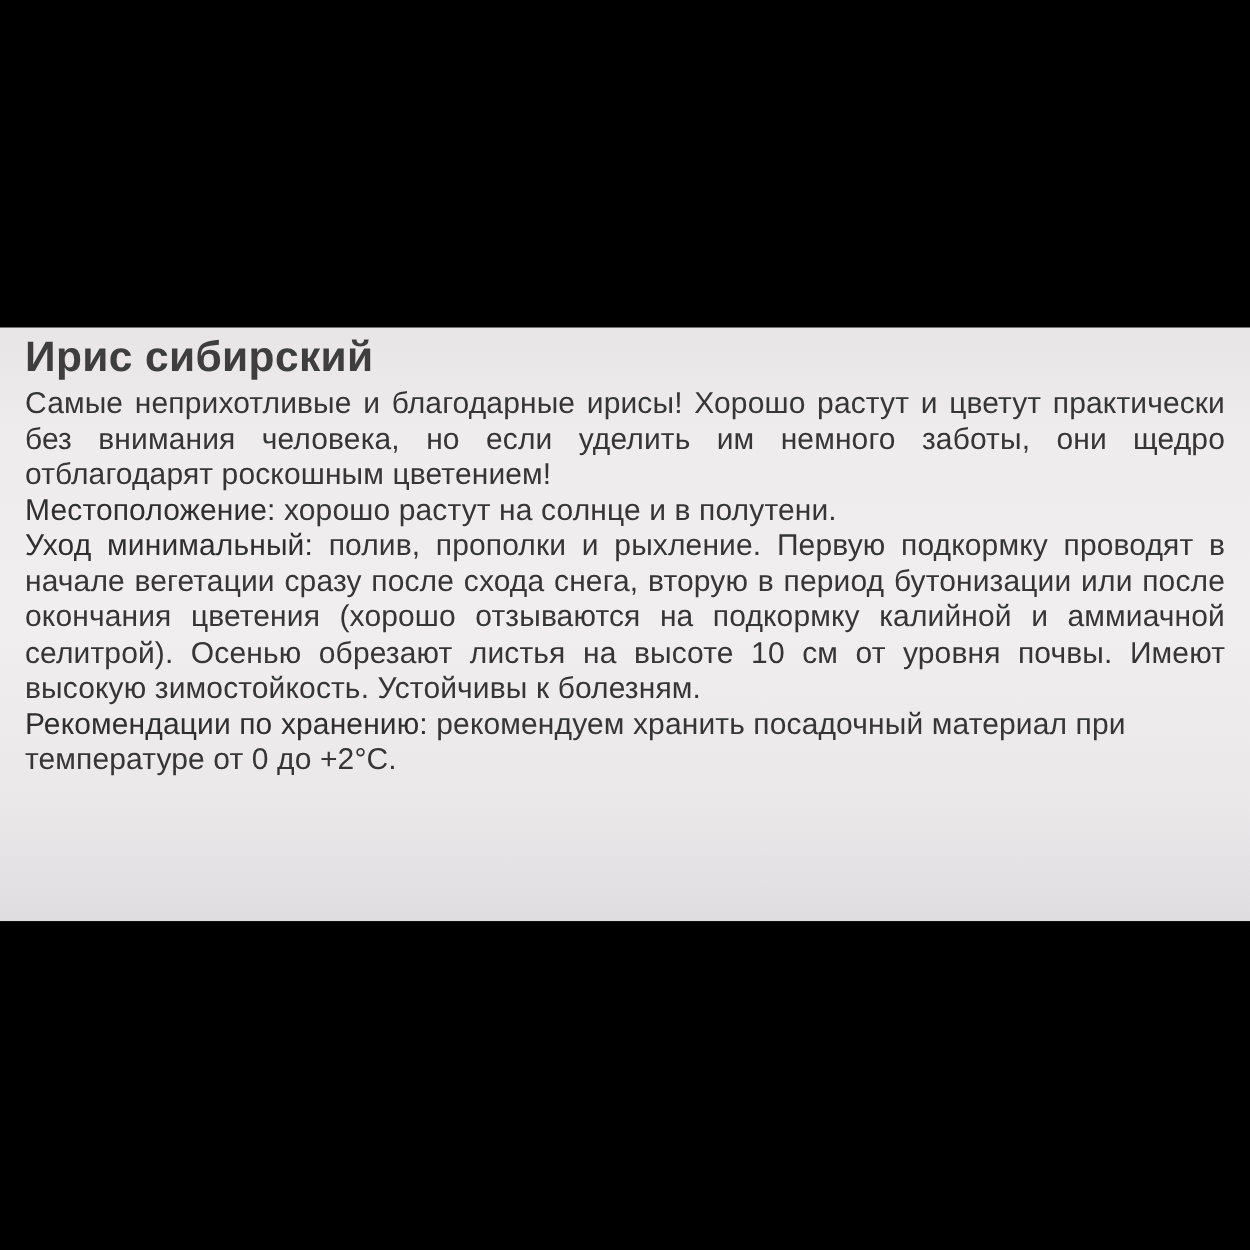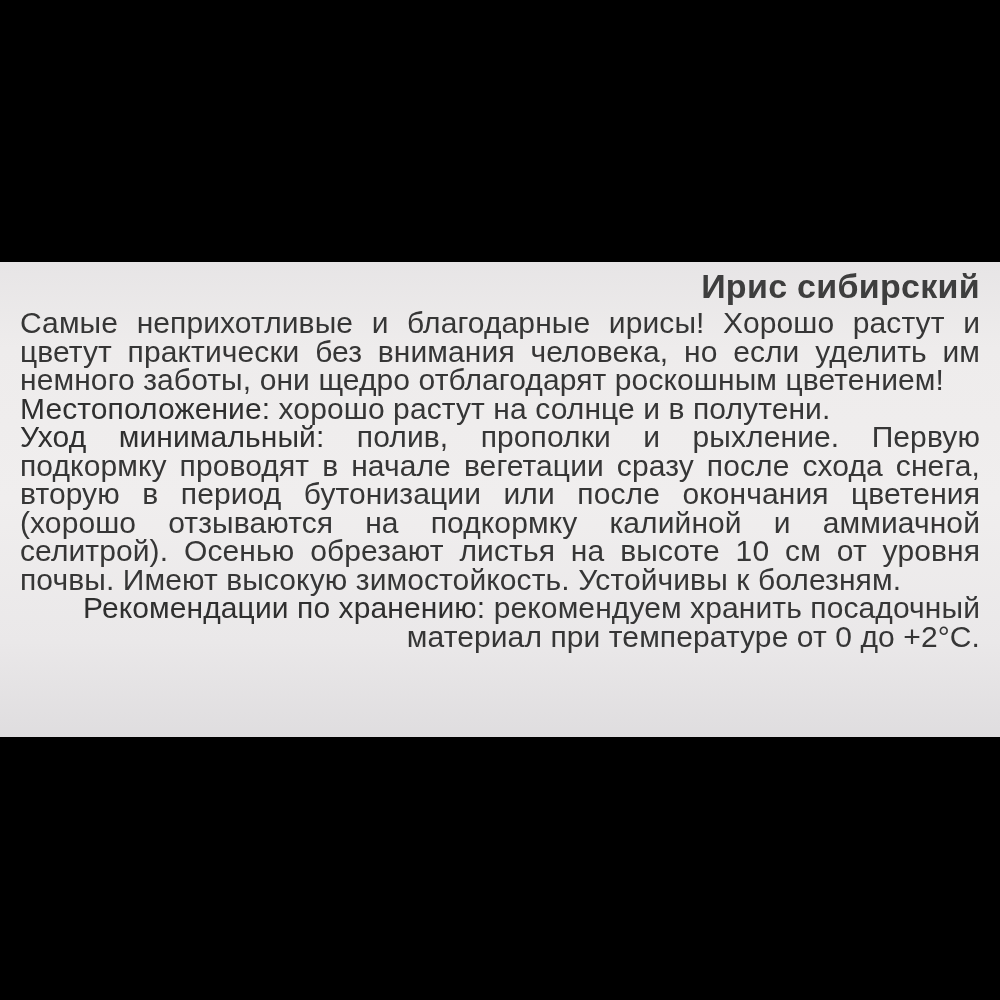--- a/index.html
+++ b/index.html
@@ -40,31 +40,30 @@
       #eae8e9 80%,
       #dfdddf 100%);
   }
   .title {
     margin: 0 0 3px 0;
     font-size: 34px;
     line-height: 40px;
     font-weight: bold;
     color: #3e3e3e;
     letter-spacing: 0.3px;
-    text-align: right;
   }
   .body-text p {
     margin: 0;
     text-align: justify;
-    font-size: 30px;
+    font-size: 24px;
     line-height: 28.5px;
     color: #363636;
     letter-spacing: 0.1px;
   }
-  .body-text p:last-child { text-align: right; }
+  .body-text p:last-child { text-align: left; }
   .lead {
     font-weight: normal;
     color: #2f2f2f;
   }
 </style>
 </head>
 <body>
 
 <div class="stage">
   <div class="band top"></div>

